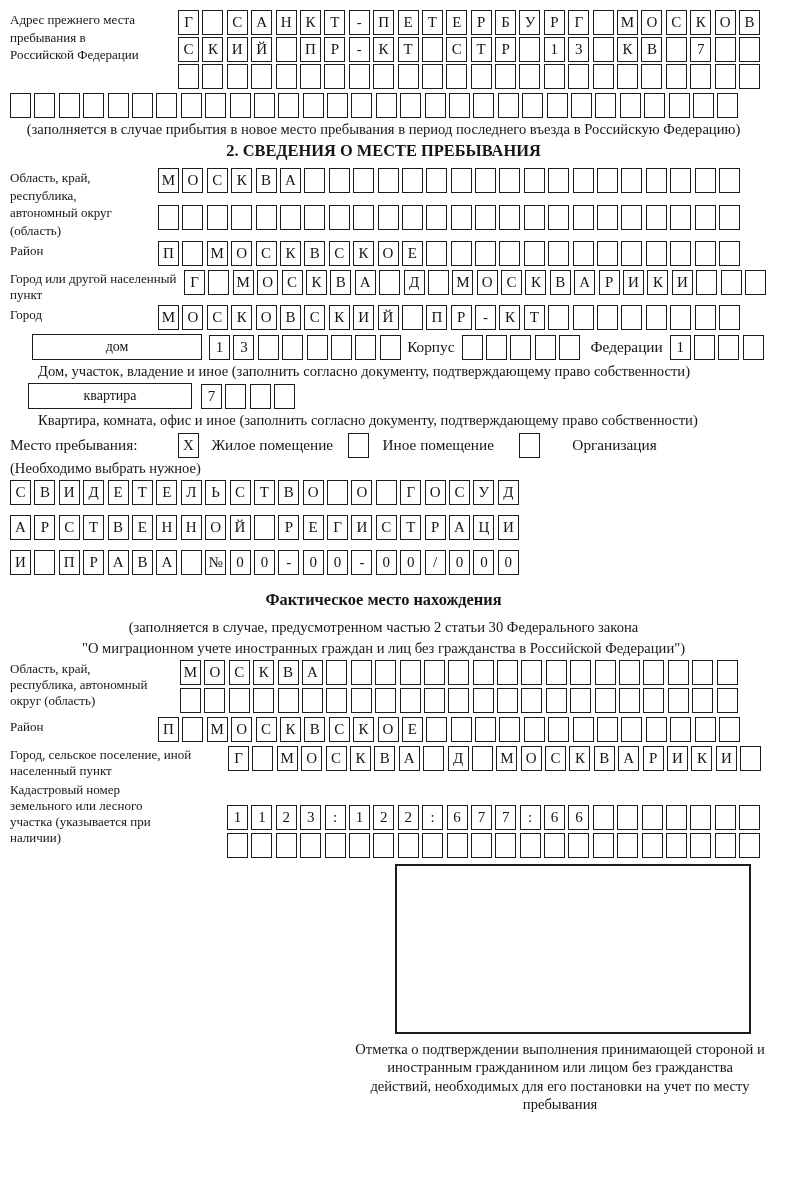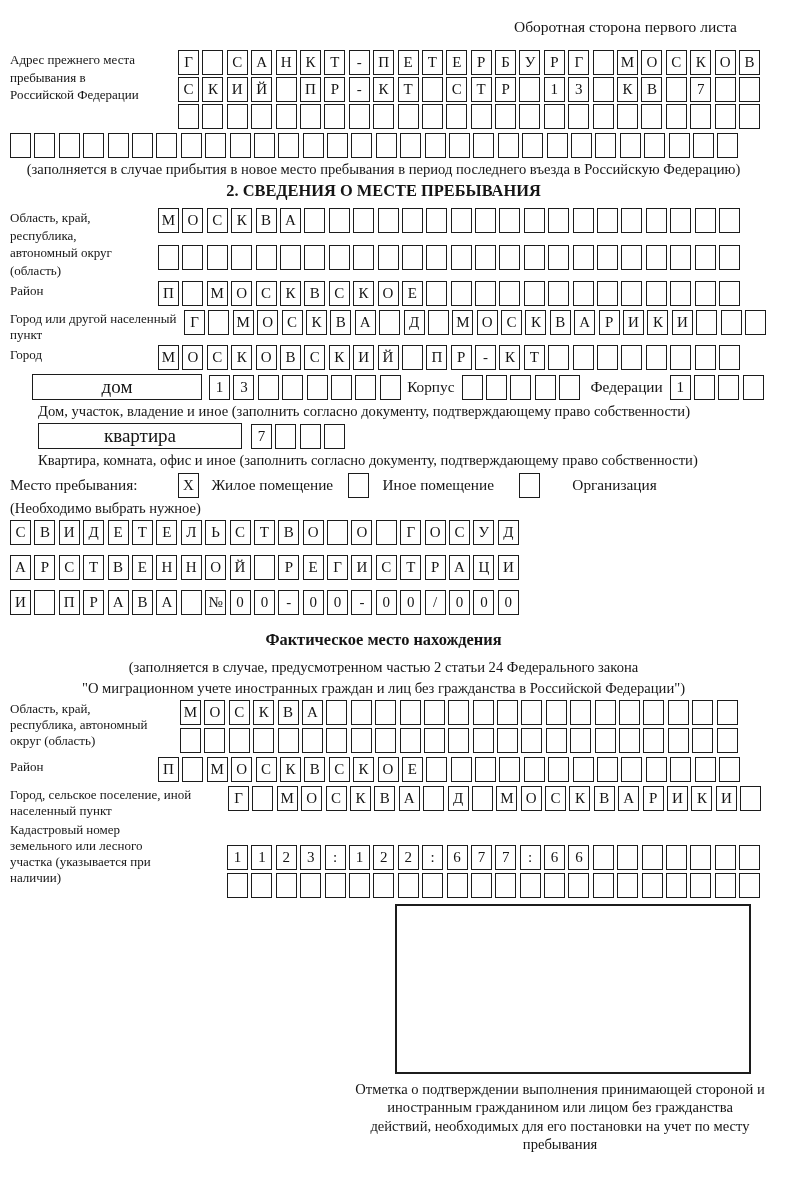--- a/index.html
+++ b/index.html
@@ -38,23 +38,23 @@
   .center { text-align:center; }
   .indent28 { margin-left:28px; }
   .indent240 { }
 
   .sec-title { text-align:center; font-weight:bold; font-size:16.4px; margin:3px 0 7px 0; }
   .sec-title2 { text-align:center; font-weight:bold; font-size:16.4px; margin:5px 0 8px 0; }
 
   .hrow { display:flex; align-items:center; margin-bottom:2px; }
   .hrow .cellrow { margin-bottom:0; }
   .bigbox { flex:none; height:26px; border:1.8px solid #1c1c1c; display:flex; align-items:center;
-            justify-content:center; font-size:19px; }
+            justify-content:center; font-size:14px; }
   .house-box { width:170px; margin-left:22px; margin-right:7px; }
-  .apt-box   { width:204px; margin-left:28px; margin-right:9px; }
+  .apt-box   { width:164px; margin-left:18px; margin-right:9px; }
   .inline-lbl { font-size:15.3px; flex:none; }
   .korpus-lbl   { margin:0 7px 0 3px; }
   .stroenie-lbl { margin:0 7px 0 7px; }
 
   .stay-row { display:flex; align-items:center; margin-bottom:1px; font-size:15.3px; }
   .stay-lbl { width:168px; flex:none; }
   .opt-lbl0 { margin-left:9px; }
   .optcell1 { margin-left:15px; }
   .opt-lbl1 { margin-left:10px; }
   .optcell2 { margin-left:25px; }
@@ -62,21 +62,20 @@
 
   .stamp-box { width:356px; height:170px; border:2px solid #1c1c1c; margin-left:385px; margin-top:4px; }
   .stamp-note { width:410px; margin-left:345px; margin-top:6px; text-align:center;
                 font-size:14.6px; line-height:1.26; }
 </style>
 </head>
 <body>
 
 <div class="page">
 
-  <div class="header-note">Оборотная сторона первого листа</div>
 
   <div class="frow">
     <div class="flabel lblA">Адрес прежнего места пребывания в Российской Федерации</div>
     <div class="rows">
       <div class="cellrow">
           <span class="cell">Г</span>
           <span class="cell"></span>
           <span class="cell">С</span>
           <span class="cell">А</span>
           <span class="cell">Н</span>
@@ -458,21 +457,21 @@
           <span class="cell">0</span>
           <span class="cell">/</span>
           <span class="cell">0</span>
           <span class="cell">0</span>
           <span class="cell">0</span>
         </div>
     </div>
   </div>
 
   <div class="sec-title2">Фактическое место нахождения</div>
-  <div class="caption center">(заполняется в случае, предусмотренном частью 2 статьи 24 Федерального закона</div>
+  <div class="caption center">(заполняется в случае, предусмотренном частью 2 статьи 30 Федерального закона</div>
   <div class="caption center">"О миграционном учете иностранных граждан и лиц без гражданства в Российской Федерации")</div>
 
   <div class="frow">
     <div class="flabel w-reg3 lh12">Область, край, республика, автономный округ (область)</div>
     <div class="rows">
       <div class="cellrow">
           <span class="cell">М</span>
           <span class="cell">О</span>
           <span class="cell">С</span>
           <span class="cell">К</span>

